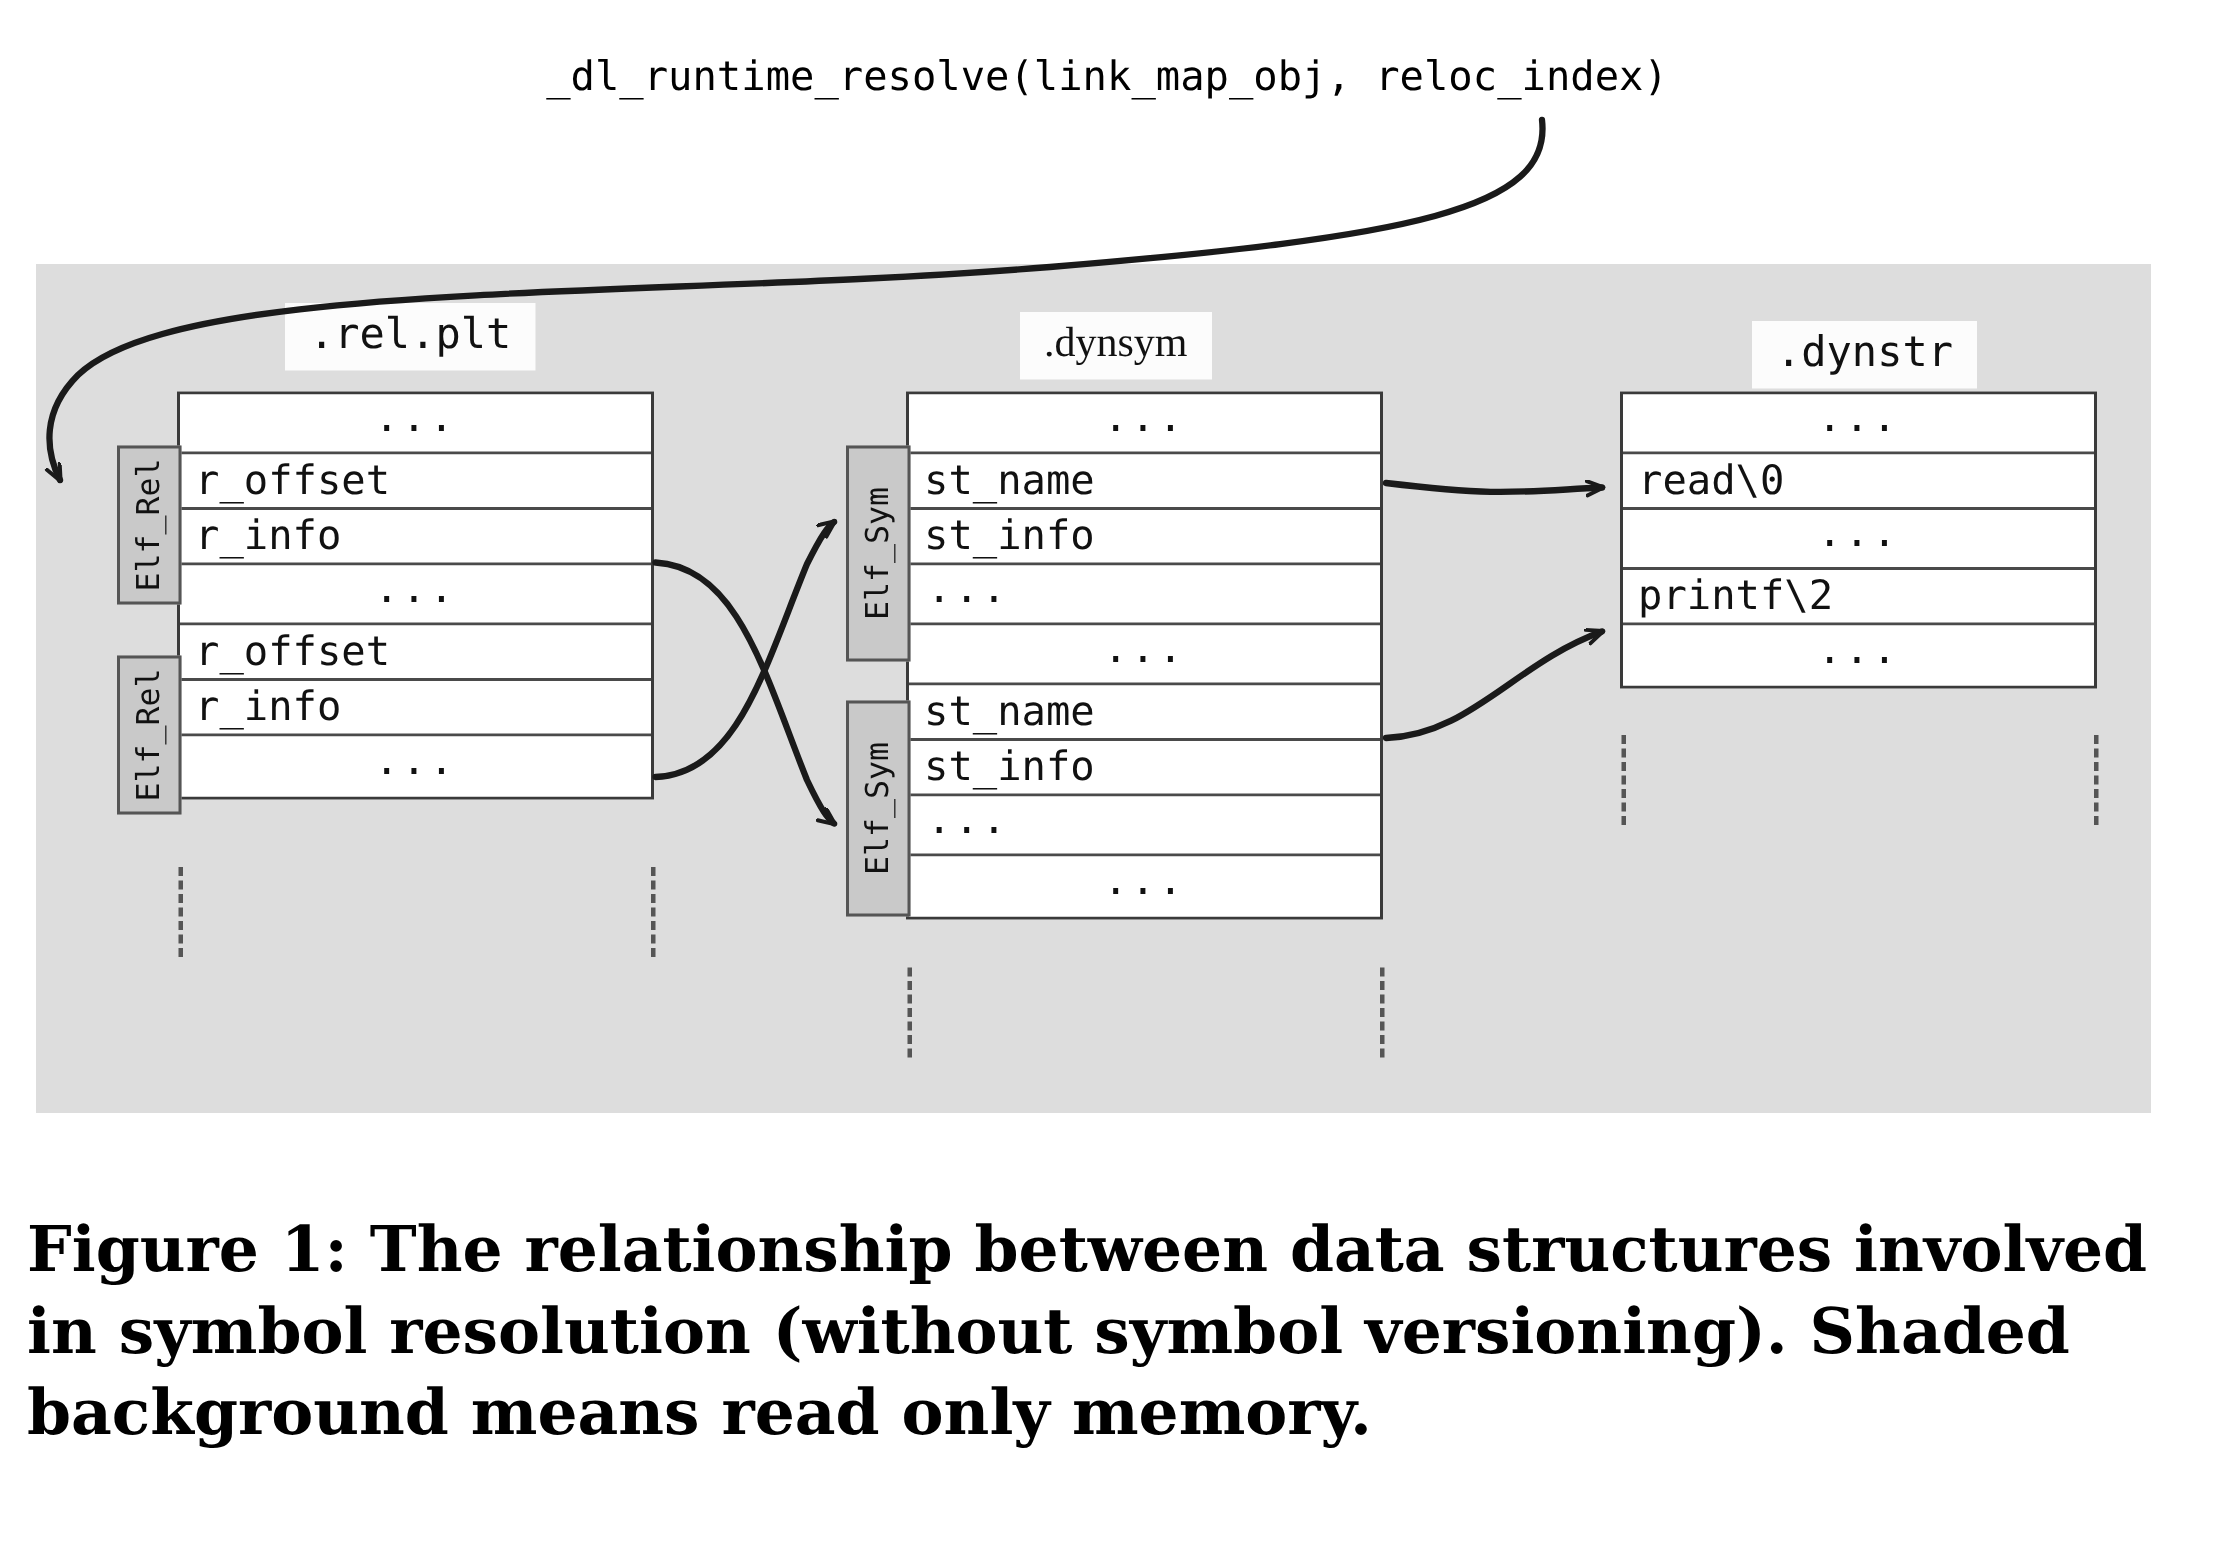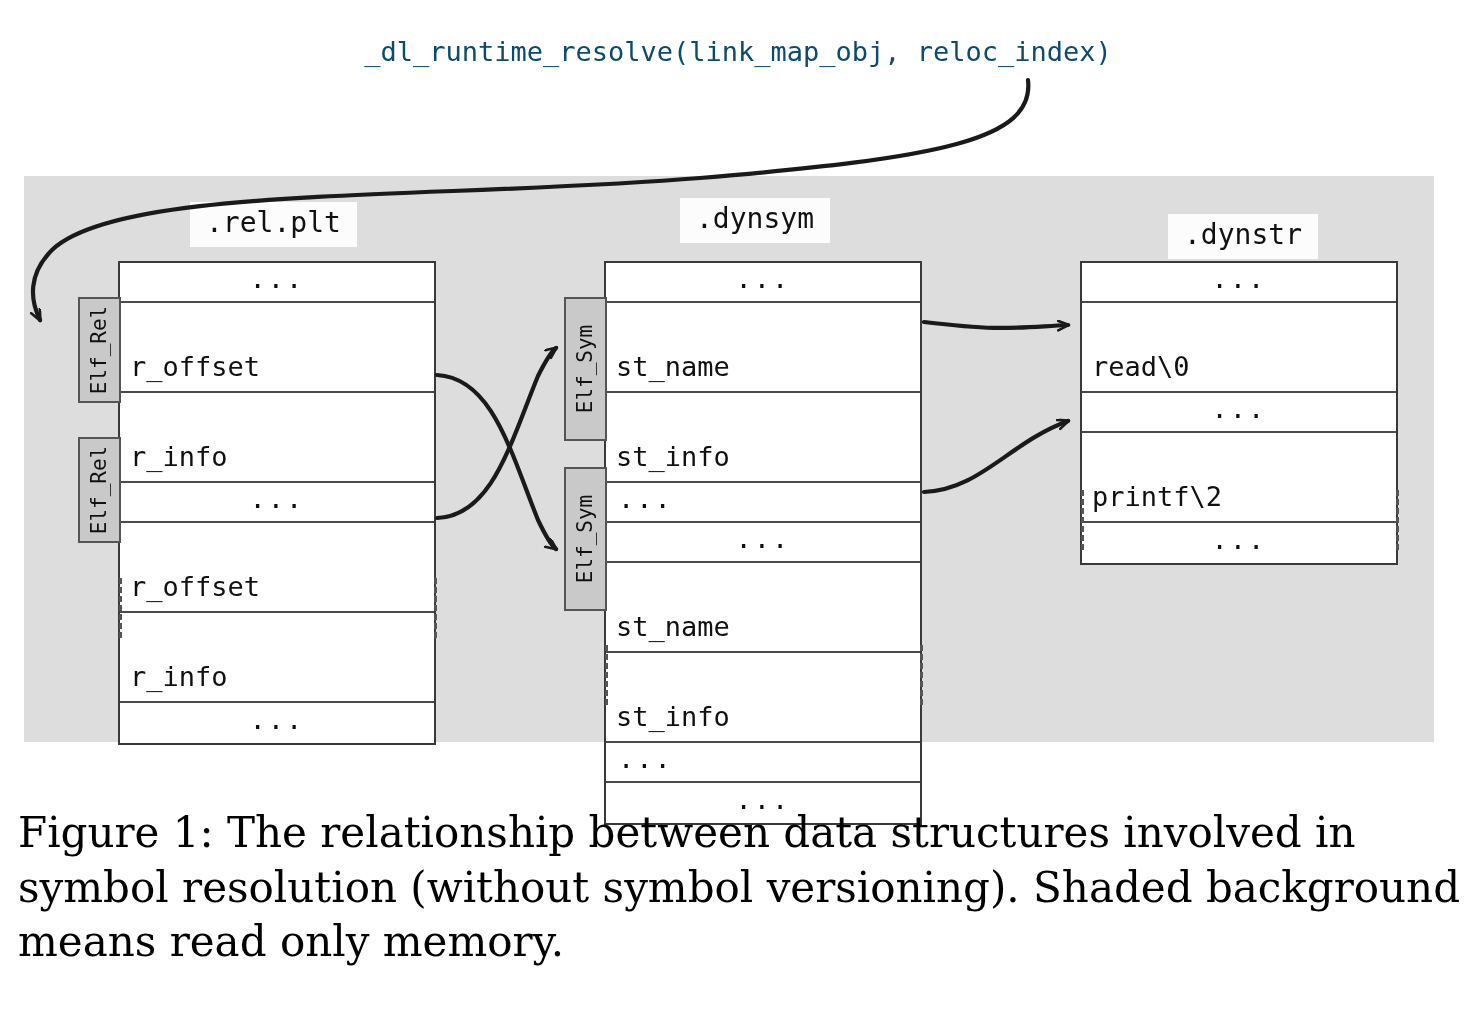--- a/index.html
+++ b/index.html
@@ -23,21 +23,21 @@
   }
 
   
   .fn-label {
     position: absolute;
     left: 0; top: 36px;
     width: 1476px;
     text-align: center;
     font-family: "DejaVu Sans Mono", monospace;
     font-size: 27px;
-    color: #0c4a6e;
+    color: #000000;
     letter-spacing: 0px;
     white-space: pre;
   }
 
   
   .sec-title {
     position: absolute;
     background: #fcfcfc;
     font-family: "DejaVu Sans Mono", monospace;
     font-size: 28px;
@@ -60,21 +60,21 @@
     border-bottom: 2px solid #4a4a4a;
     background: #ffffff;
     display: flex;
     align-items: center;
     font-family: "DejaVu Sans Mono", monospace;
     font-size: 27px;
     color: #111;
     white-space: pre;
   }
   .row:last-child { border-bottom: none; }
-  .row.field { height: 51px; padding-left: 10px; justify-content: flex-start; margin-top: 39px; }
+  .row.field { height: 37px; padding-left: 10px; justify-content: flex-start; }
   .row.ell-center { height: 40px; justify-content: center; }
   .row.ell-left { height: 40px; padding-left: 12px; justify-content: flex-start; }
   .ell {
     font-family: "DejaVu Sans Mono", monospace;
     font-size: 27px;
     letter-spacing: 2px;
     color: #111;
     line-height: 1;
     position: relative;
     top: -4px;
@@ -118,20 +118,21 @@
   
   .caption {
     position: absolute;
     left: 18px; top: 806px;
     width: 1444px;
     font-family: "DejaVu Serif", serif;
     font-size: 42px;
     line-height: 1.30;
     color: #000;
     text-align: left;
+    font-weight: bold;
   }
 </style>
 </head>
 <body>
 
 <div id="figure-root">
 
   <div class="shaded-panel"></div>
 
   <div class="fn-label">_dl_runtime_resolve(link_map_obj, reloc_index)</div>
@@ -157,21 +158,21 @@
   <div class="struct-tab" style="left:78px; top:297px; height:106px;">
     <span>Elf_Rel</span>
   </div>
   <div class="struct-tab" style="left:78px; top:437px; height:106px;">
     <span>Elf_Rel</span>
   </div>
 
   <div class="dashcol" style="left:119px; top:578px; height:60px;"></div>
   <div class="dashcol" style="left:434px; top:578px; height:60px;"></div>
 
-  <div class="sec-title" style="left:680px; top:198px;">.dynsym</div>
+  <div class="sec-title" style="left:680px; top:208px;font-family:Liberation Serif, serif;">.dynsym</div>
 
   <div class="tbl" id="tbl-dynsym" style="left:604px; top:261px; width:318px;">
     <div class="row ell-center">
       <span class="ell">...</span>
     </div>
     <div class="row field">st_name</div>
     <div class="row field">st_info</div>
     <div class="row ell-left">
       <span class="ell">...</span>
     </div>

